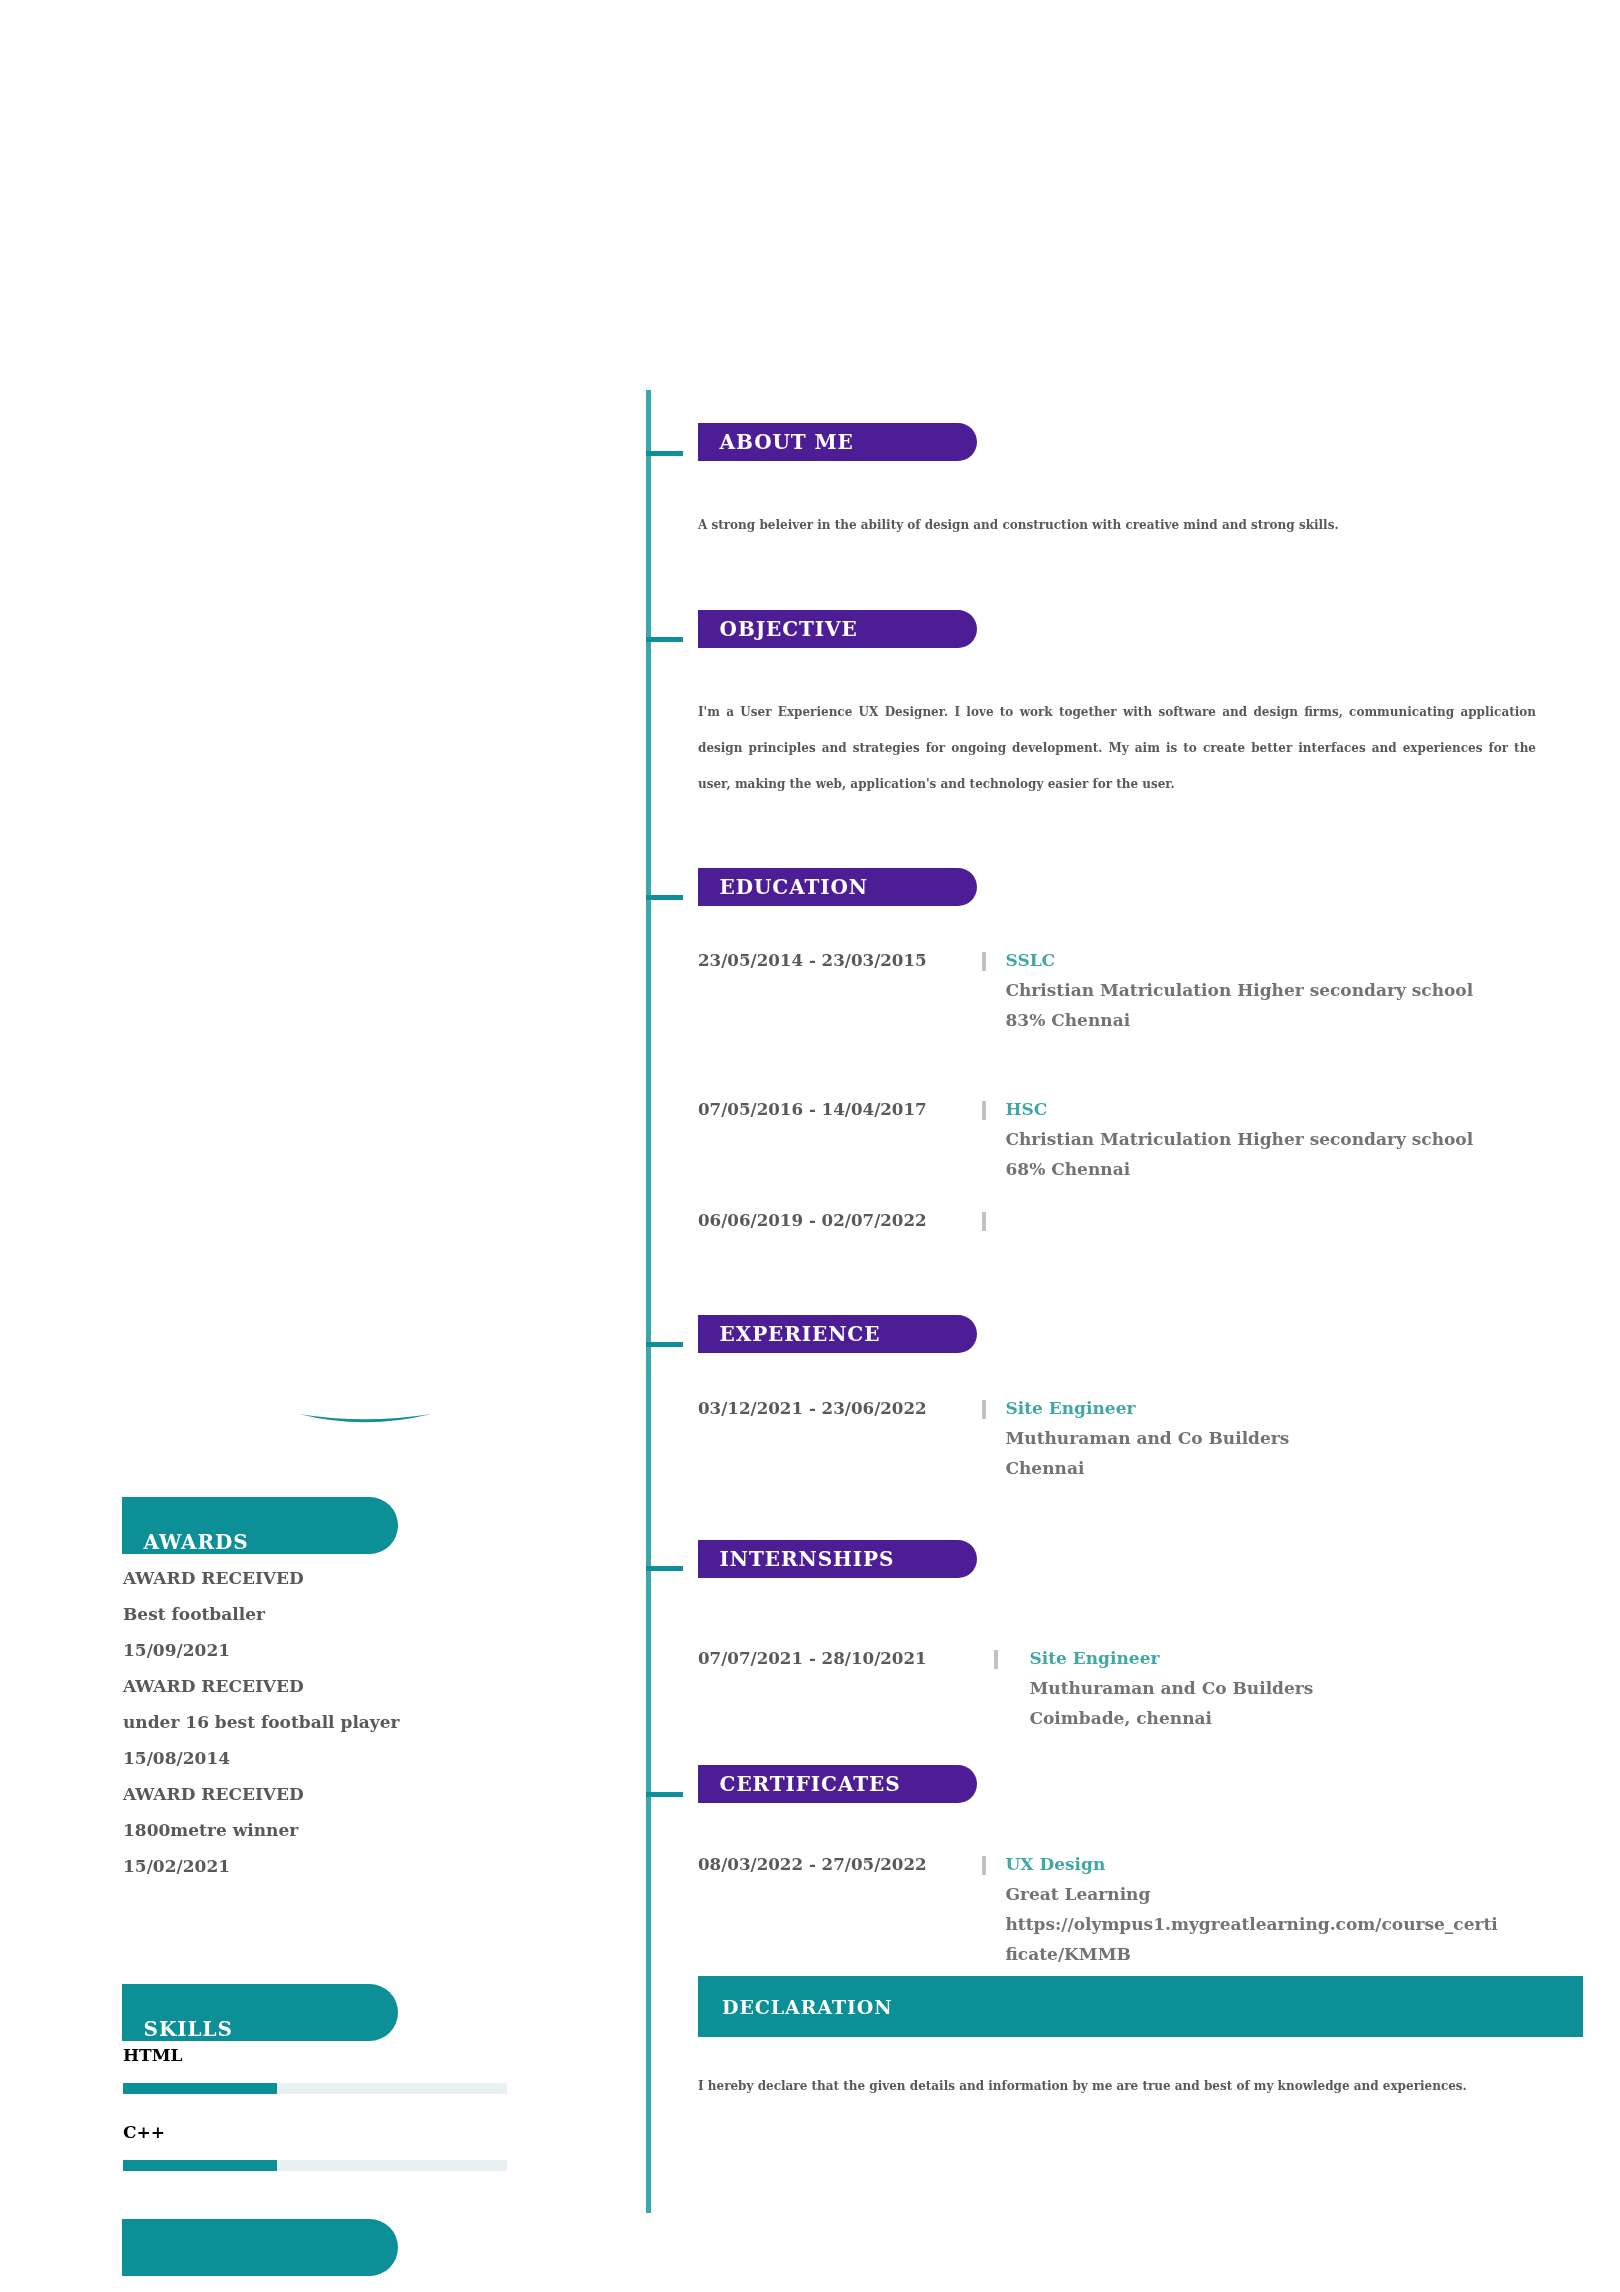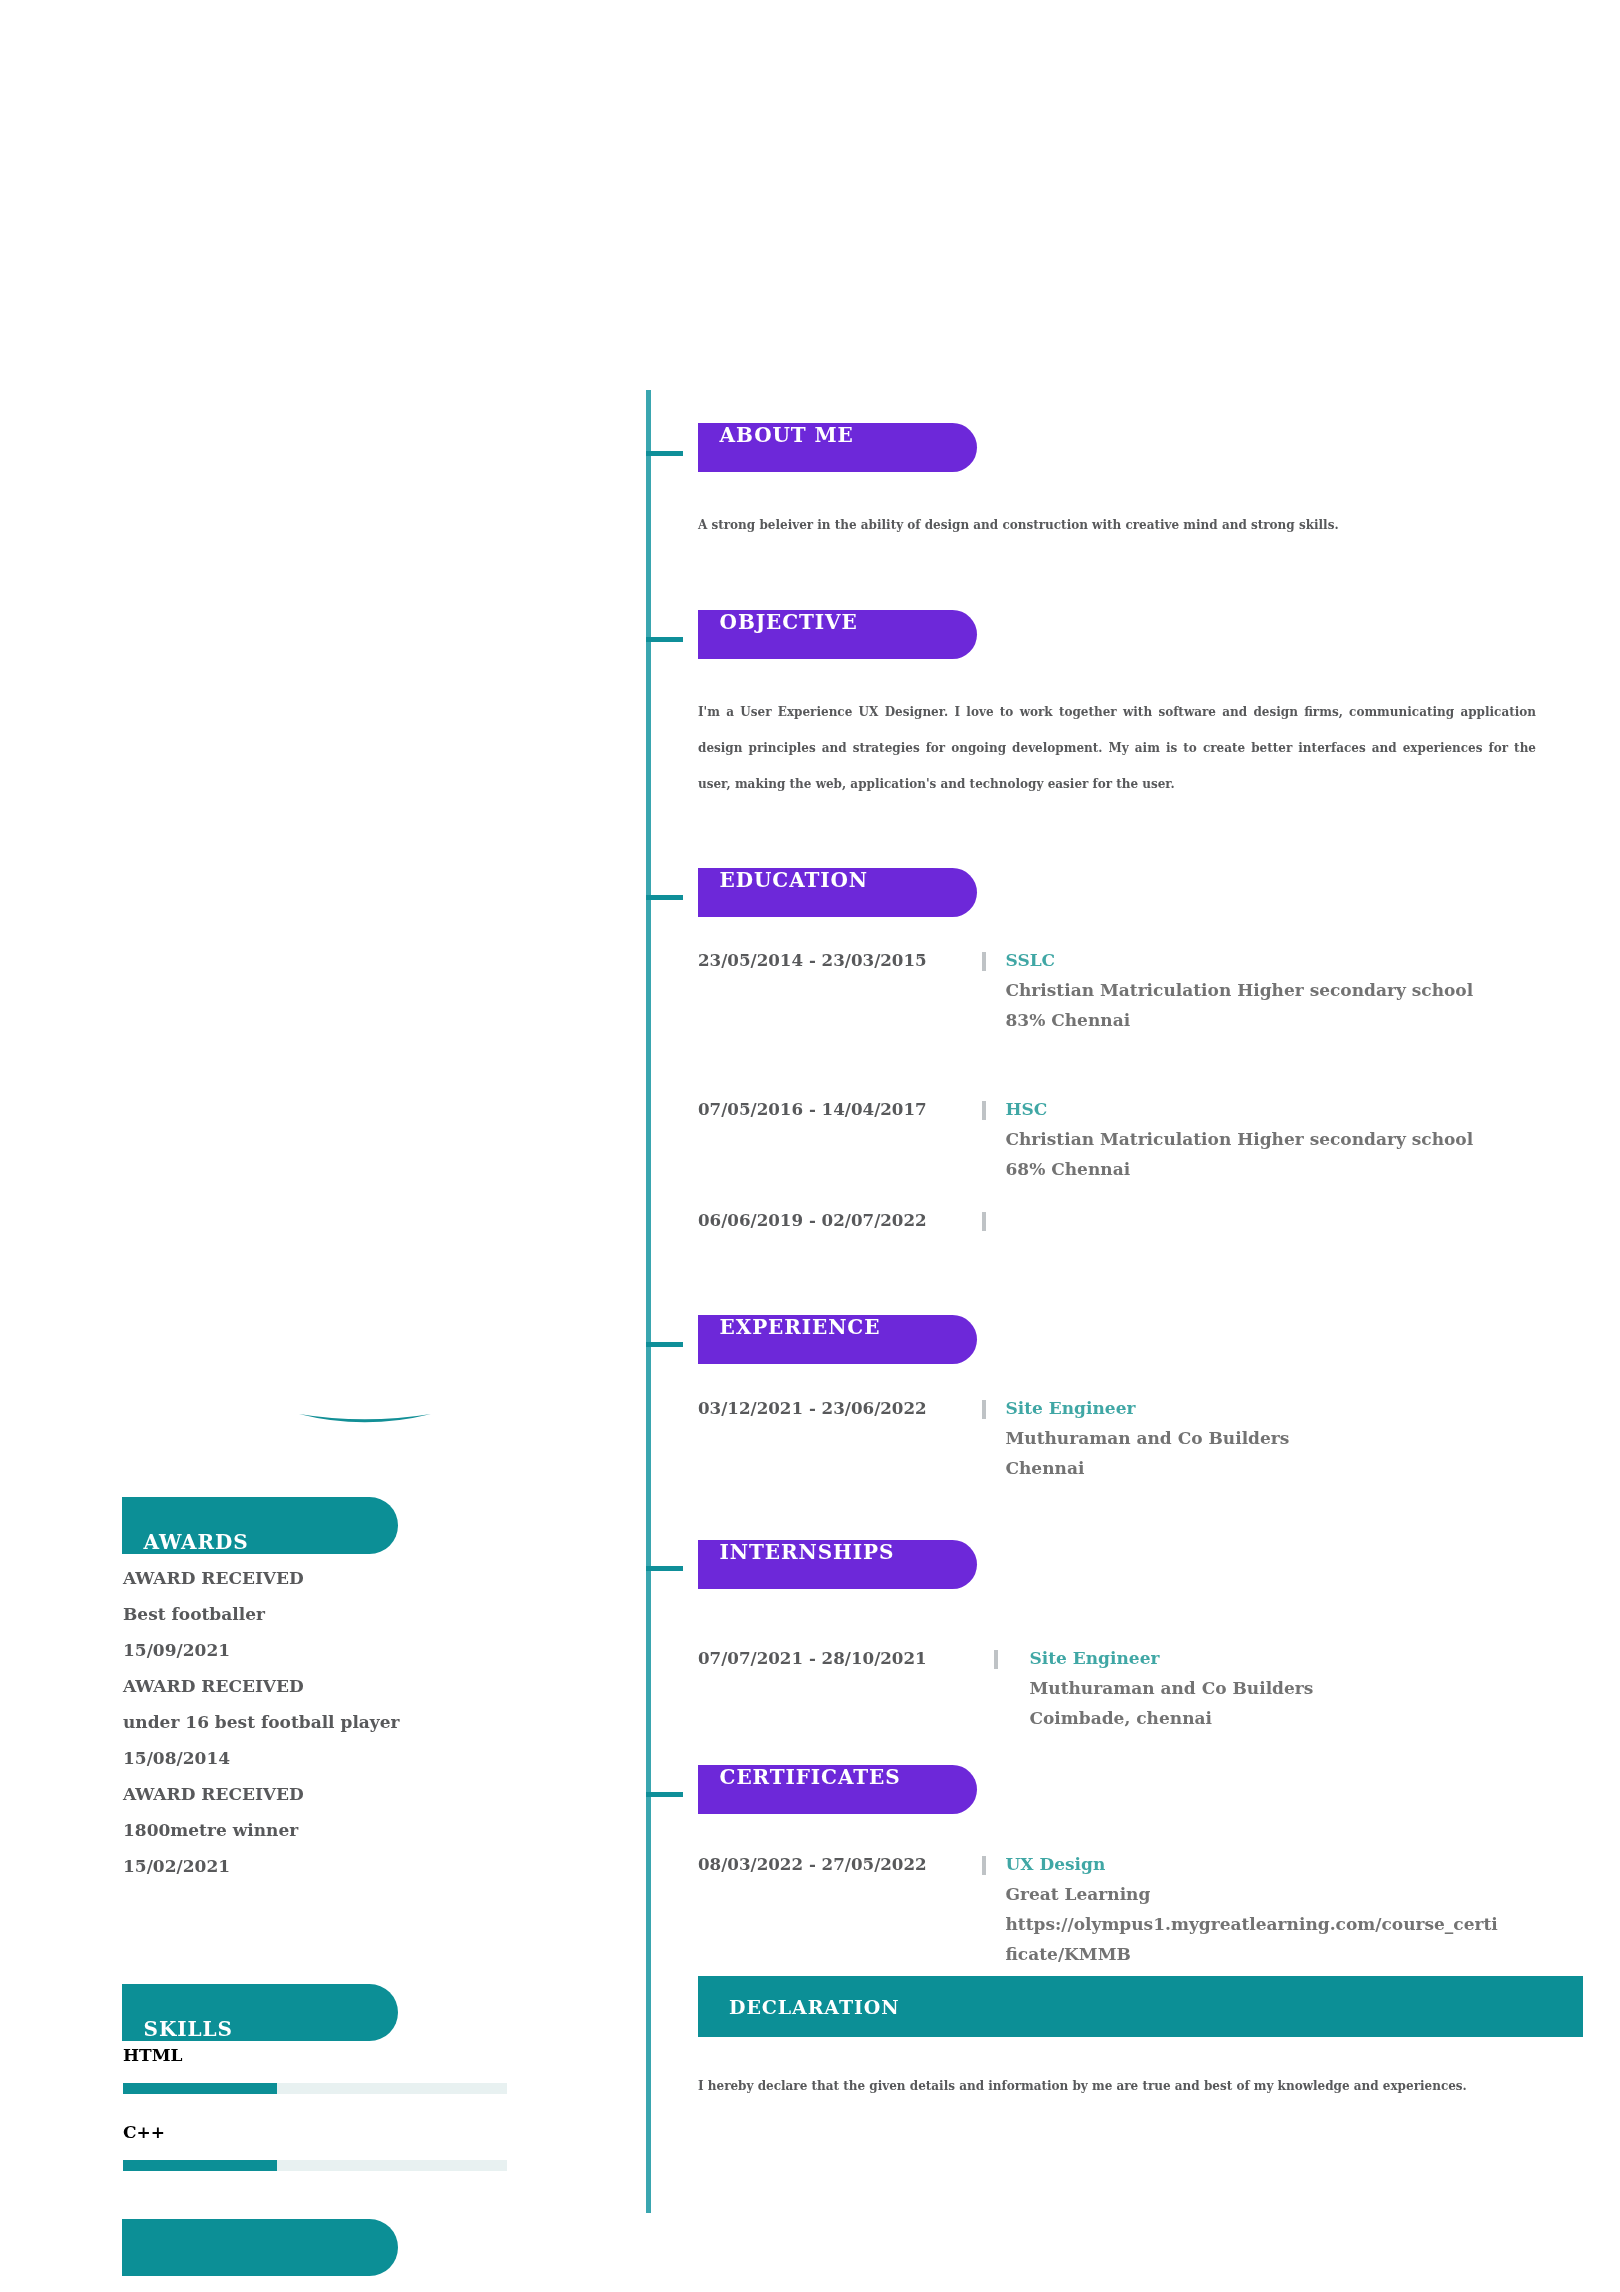--- a/index.html
+++ b/index.html
@@ -130,24 +130,25 @@
     width: 973px;
     height: 2293px;
   }
 
   .sec { position: absolute; left: 0; width: 973px; }
 
   .sec-pill {
     position: absolute;
     left: 51px;
     top: 0;
-    background: #6d28d9;
+    background: #4c1d95;
     border-radius: 0 88px 88px 0;
-    height: 49px;
+    height: 38px;
     display: flex;
+    align-items: center;
     min-width: 279px;
   }
   .sec-pill .pill-label { font-size: 20px; }
 
   .sec-pill.wide { width: 276px; }
 
   .para {
     position: absolute;
     left: 51px;
     width: 838px;
@@ -207,21 +208,21 @@
   #decl-bar {
     position: absolute;
     left: 51px;
     top: 0;
     width: 885px;
     height: 61px;
     background: #0c8f96;
     display: flex;
     align-items: center;
   }
-  #decl-bar .pill-label { padding-left: 31px; font-size: 19px; }
+  #decl-bar .pill-label { padding-left: 24px; font-size: 19px; }
 </style>
 </head>
 <body>
 
 <div id="page">
 
   <div id="left-col">
 
     <div class="swoosh">
       <svg width="132" height="21.6" viewBox="0 0 135 22">

